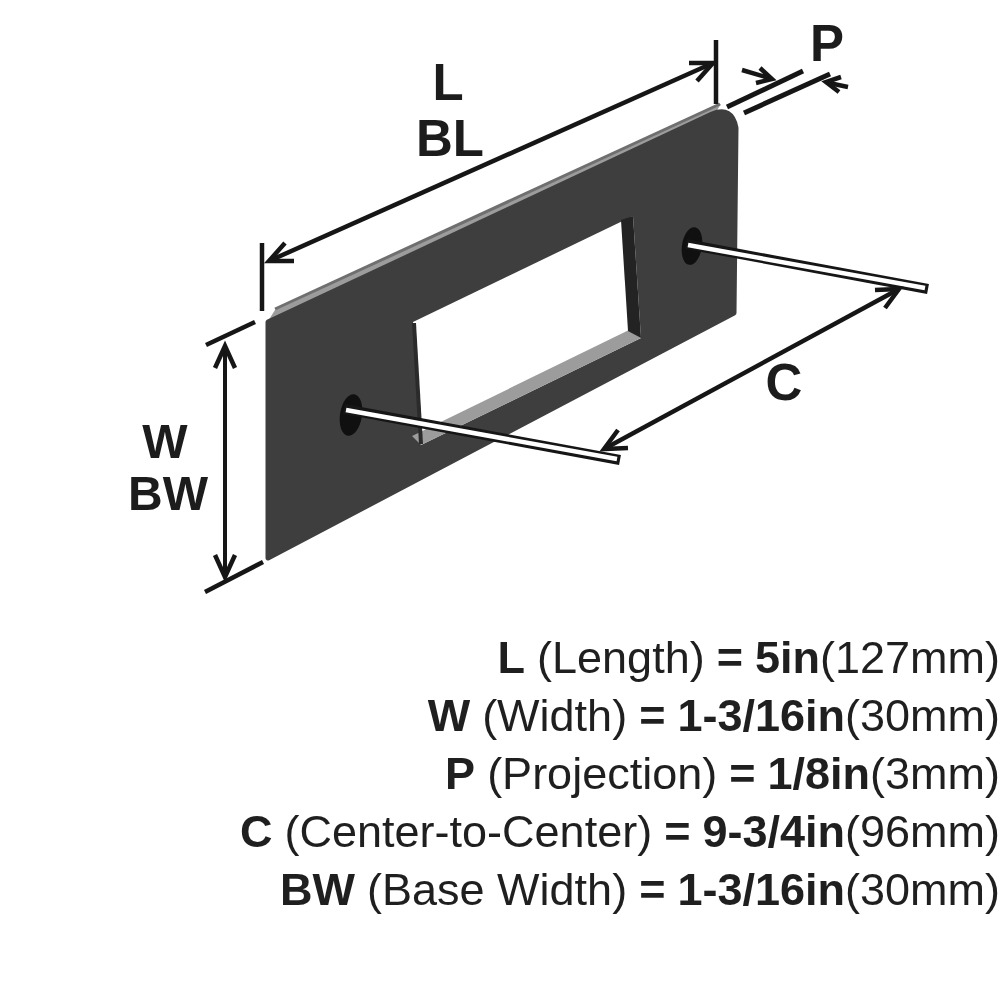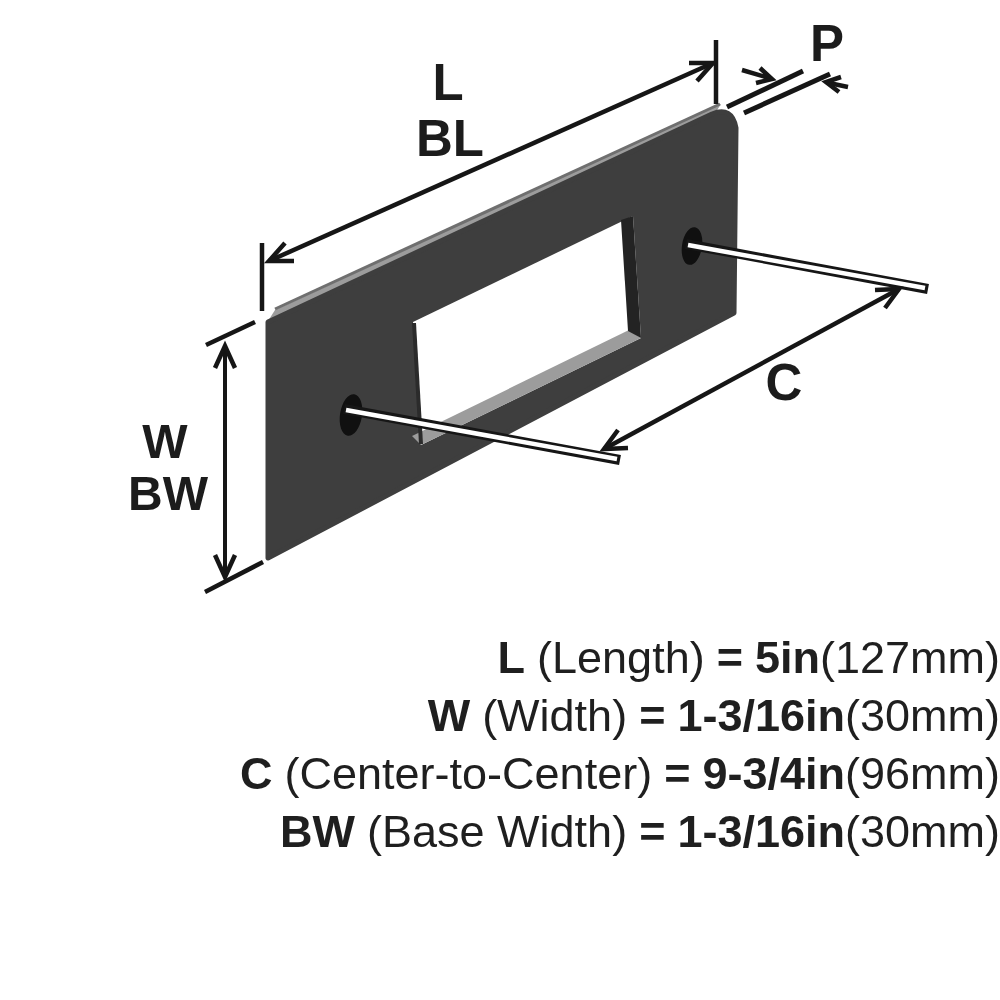--- a/index.html
+++ b/index.html
@@ -86,17 +86,18 @@
     <text class="lbl-big" x="450" y="156" text-anchor="middle">BL</text>
     <text class="lbl-big" x="827" y="61" text-anchor="middle">P</text>
     <text class="lbl-big" x="784" y="400" text-anchor="middle">C</text>
     <text class="lbl-mid" x="165" y="458" text-anchor="middle">W</text>
     <text class="lbl-mid" x="168" y="510" text-anchor="middle">BW</text>
   </svg>
 
   <div class="spec-list">
     <div class="spec-line"><span class="seg seg-code">L</span><span class="seg seg-name">(Length)</span><span class="seg seg-eq">=</span><span class="seg seg-value">5in</span><span class="seg seg-metric">(127mm)</span></div>
     <div class="spec-line"><span class="seg seg-code">W</span><span class="seg seg-name">(Width)</span><span class="seg seg-eq">=</span><span class="seg seg-value">1-3/16in</span><span class="seg seg-metric">(30mm)</span></div>
+    <div class="spec-line"><span class="seg seg-code">P</span><span class="seg seg-name">(Projection)</span><span class="seg seg-eq">=</span><span class="seg seg-value">1/8in</span><span class="seg seg-metric">(3mm)</span></div>
     <div class="spec-line"><span class="seg seg-code">C</span><span class="seg seg-name">(Center-to-Center)</span><span class="seg seg-eq">=</span><span class="seg seg-value">9-3/4in</span><span class="seg seg-metric">(96mm)</span></div>
     <div class="spec-line"><span class="seg seg-code">BW</span><span class="seg seg-name">(Base Width)</span><span class="seg seg-eq">=</span><span class="seg seg-value">1-3/16in</span><span class="seg seg-metric">(30mm)</span></div>
   </div>
 
 </div>
 
 </body></html>

